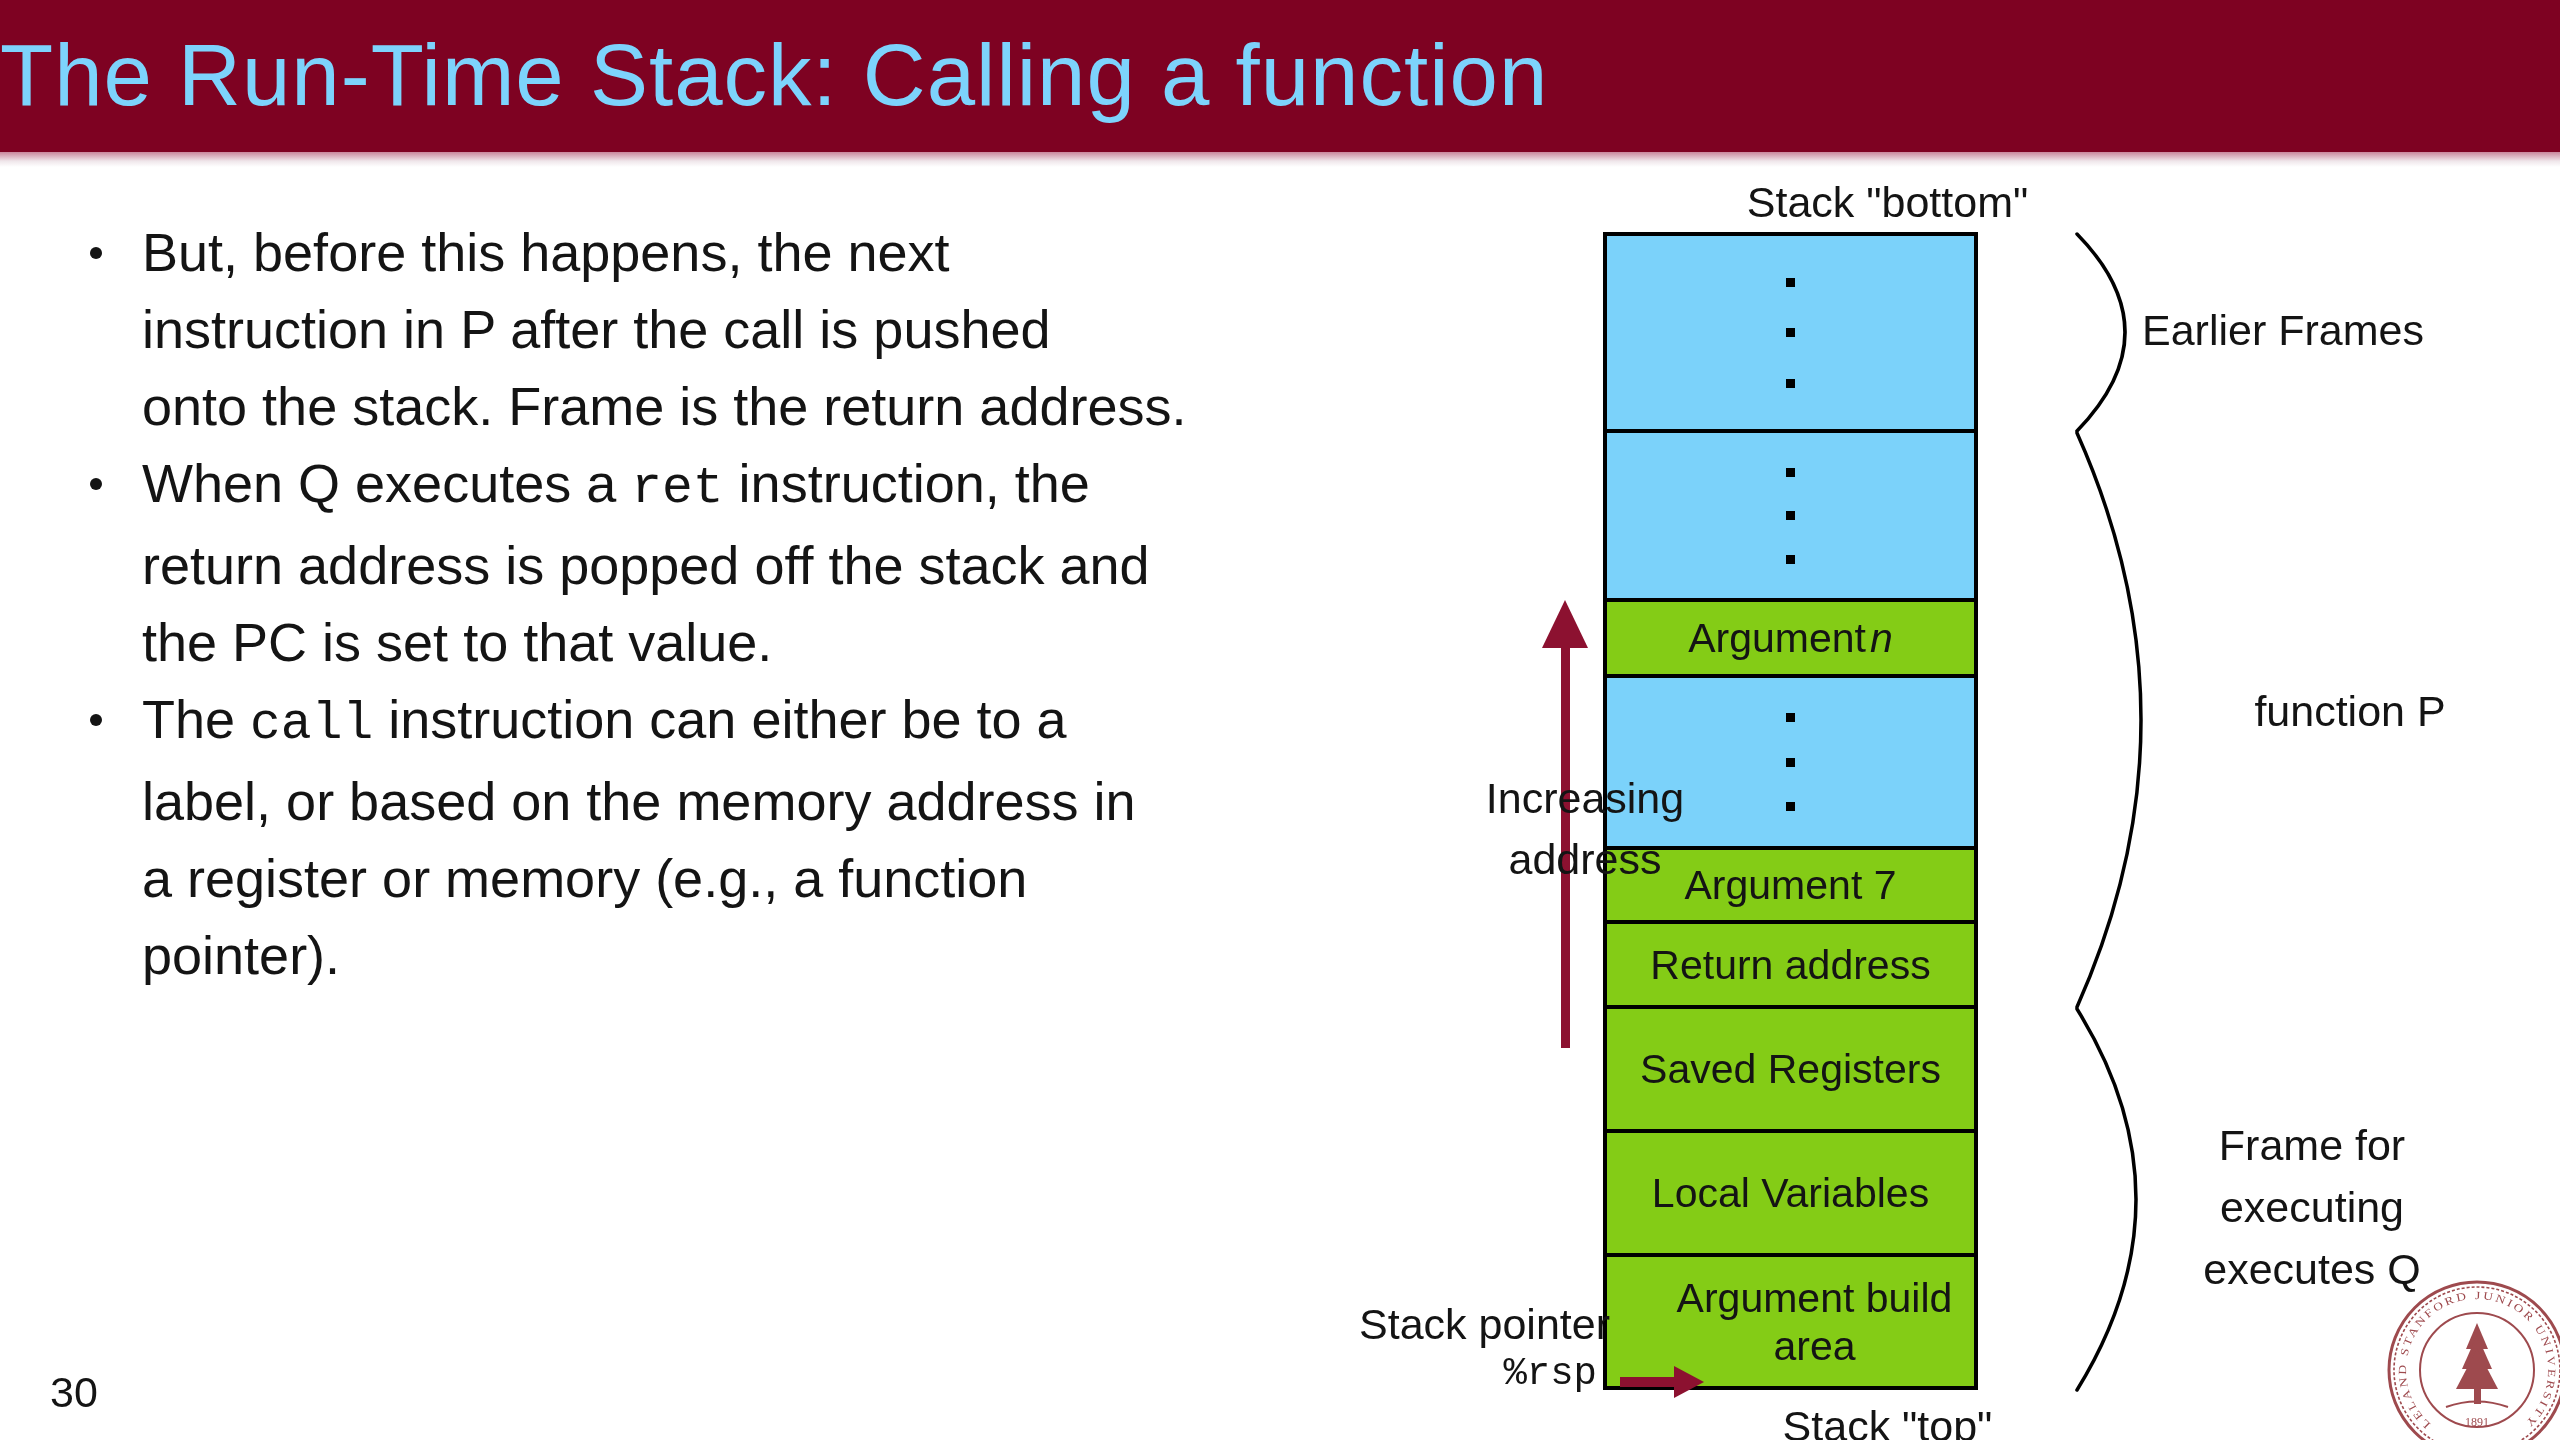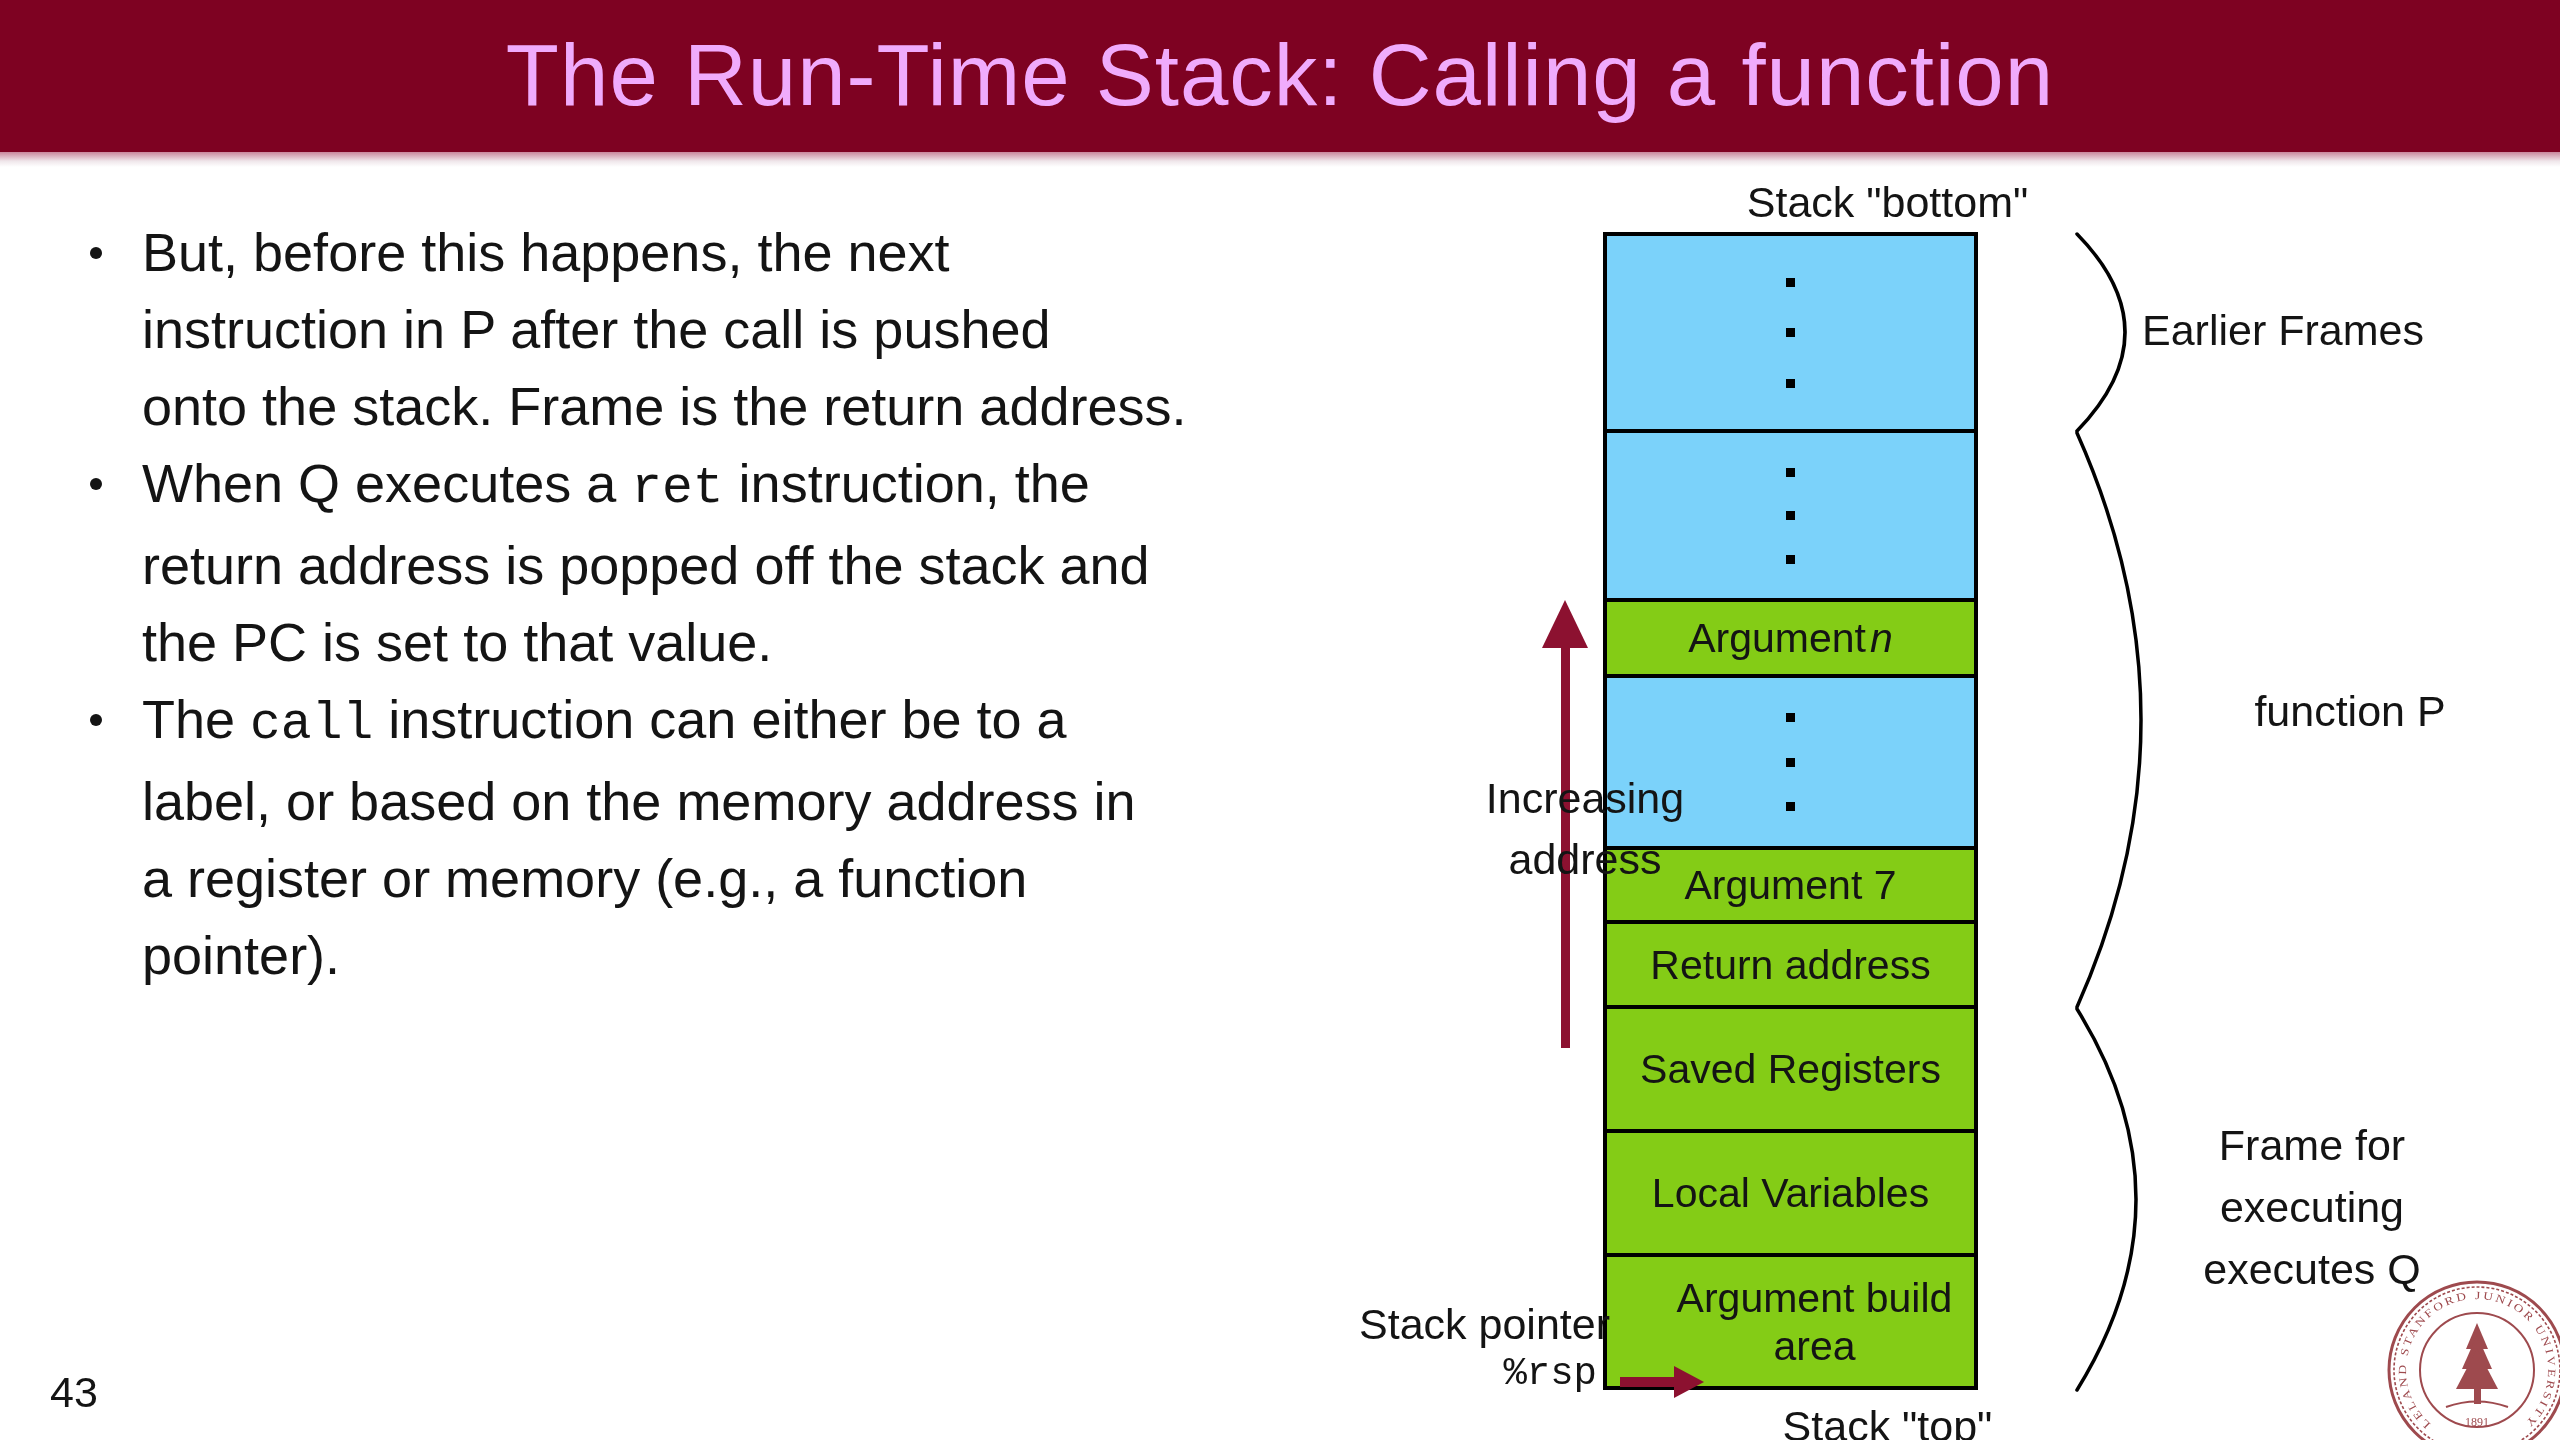--- a/index.html
+++ b/index.html
@@ -7,22 +7,22 @@
     width:2560px;height:1440px;position:relative;overflow:hidden;
     background:#ffffff;color:#141414;
     font-family:"Liberation Sans", sans-serif;
   }
   
   .slide-header{
     position:absolute;left:0;top:0;right:0;height:152px;
     background:var(--header,#7E0222);
   }
   .slide-title{
-    margin:0;height:152px;line-height:150px;text-align:center;
-    font-size:87px;font-weight:300;letter-spacing:1px;color:#f0abfc;
+    margin:0;height:152px;line-height:150px;
+    font-size:87px;font-weight:300;letter-spacing:1px;color:#7dd3fc;
   }
   .header-fade{
     position:absolute;left:0;right:0;top:152px;height:15px;
     background:linear-gradient(180deg,#c9879c 0%,#efe6ea 60%,#ffffff 100%);
   }
   
   .bullets{
     position:absolute;left:58px;top:214px;width:1330px;
     list-style:none;margin:0;padding:0;
     font-size:54px;line-height:77px;
@@ -117,21 +117,21 @@
       <div><span>the PC is set to that value.</span></div>
     </li>
     <li>
       <div><span>The </span><span class="mono">call</span><span> instruction can either be to a</span></div>
       <div><span>label, or based on the memory address in</span></div>
       <div><span>a register or memory (e.g., a function</span></div>
       <div><span>pointer).</span></div>
     </li>
   </ul>
 
-<div class="page-number">43</div>
+<div class="page-number">30</div>
 
 <div class="stack-bottom-label">Stack "bottom"</div>
 <div class="stack-column">
     <div class="cell dots">
       <i></i>
       <i></i>
       <i></i>
     </div>
     <div class="cell dots">
       <i></i>

